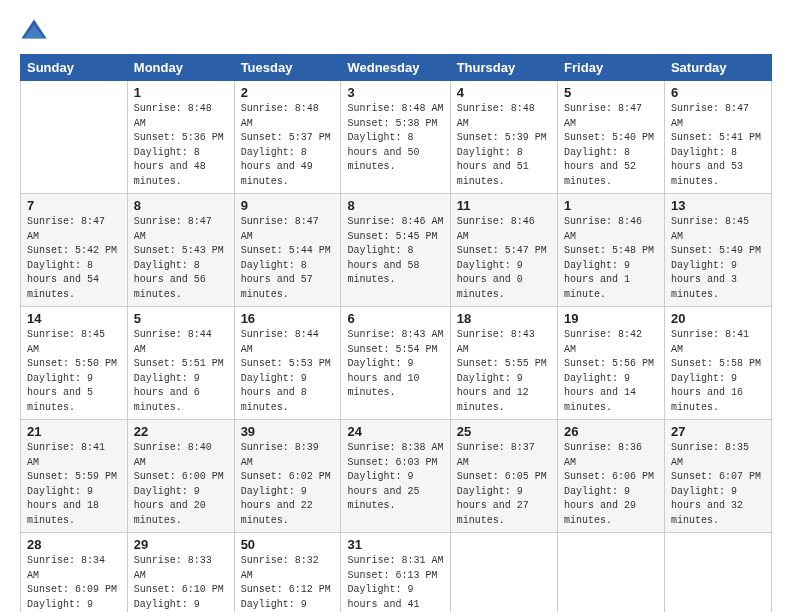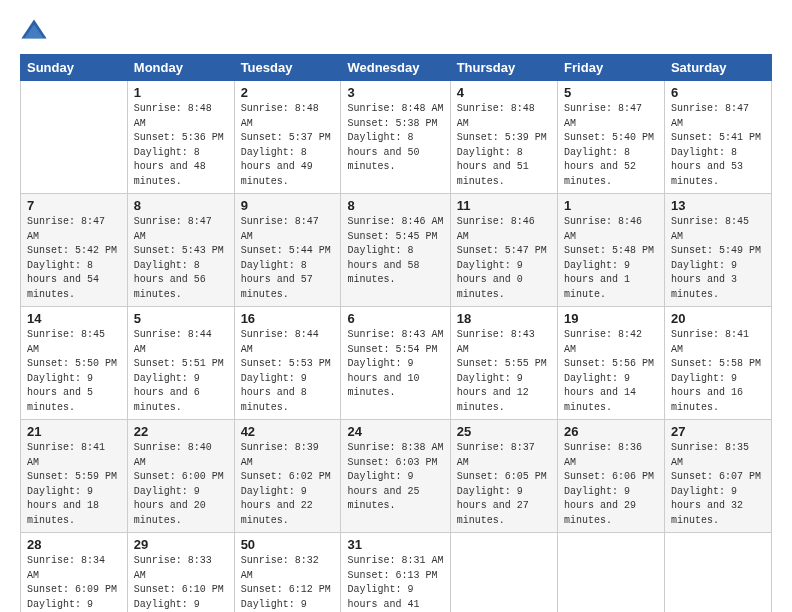--- a/index.html
+++ b/index.html
@@ -212,21 +212,21 @@
         <tr>
           <td>
             <span class="day-number">21</span>
             <div class="day-info">Sunrise: 8:41 AM<br>Sunset: 5:59 PM<br>Daylight: 9 hours and 18 minutes.</div>
           </td>
           <td>
             <span class="day-number">22</span>
             <div class="day-info">Sunrise: 8:40 AM<br>Sunset: 6:00 PM<br>Daylight: 9 hours and 20 minutes.</div>
           </td>
           <td>
-            <span class="day-number">42</span>
+            <span class="day-number">39</span>
             <div class="day-info">Sunrise: 8:39 AM<br>Sunset: 6:02 PM<br>Daylight: 9 hours and 22 minutes.</div>
           </td>
           <td>
             <span class="day-number">24</span>
             <div class="day-info">Sunrise: 8:38 AM<br>Sunset: 6:03 PM<br>Daylight: 9 hours and 25 minutes.</div>
           </td>
           <td>
             <span class="day-number">25</span>
             <div class="day-info">Sunrise: 8:37 AM<br>Sunset: 6:05 PM<br>Daylight: 9 hours and 27 minutes.</div>
           </td>

